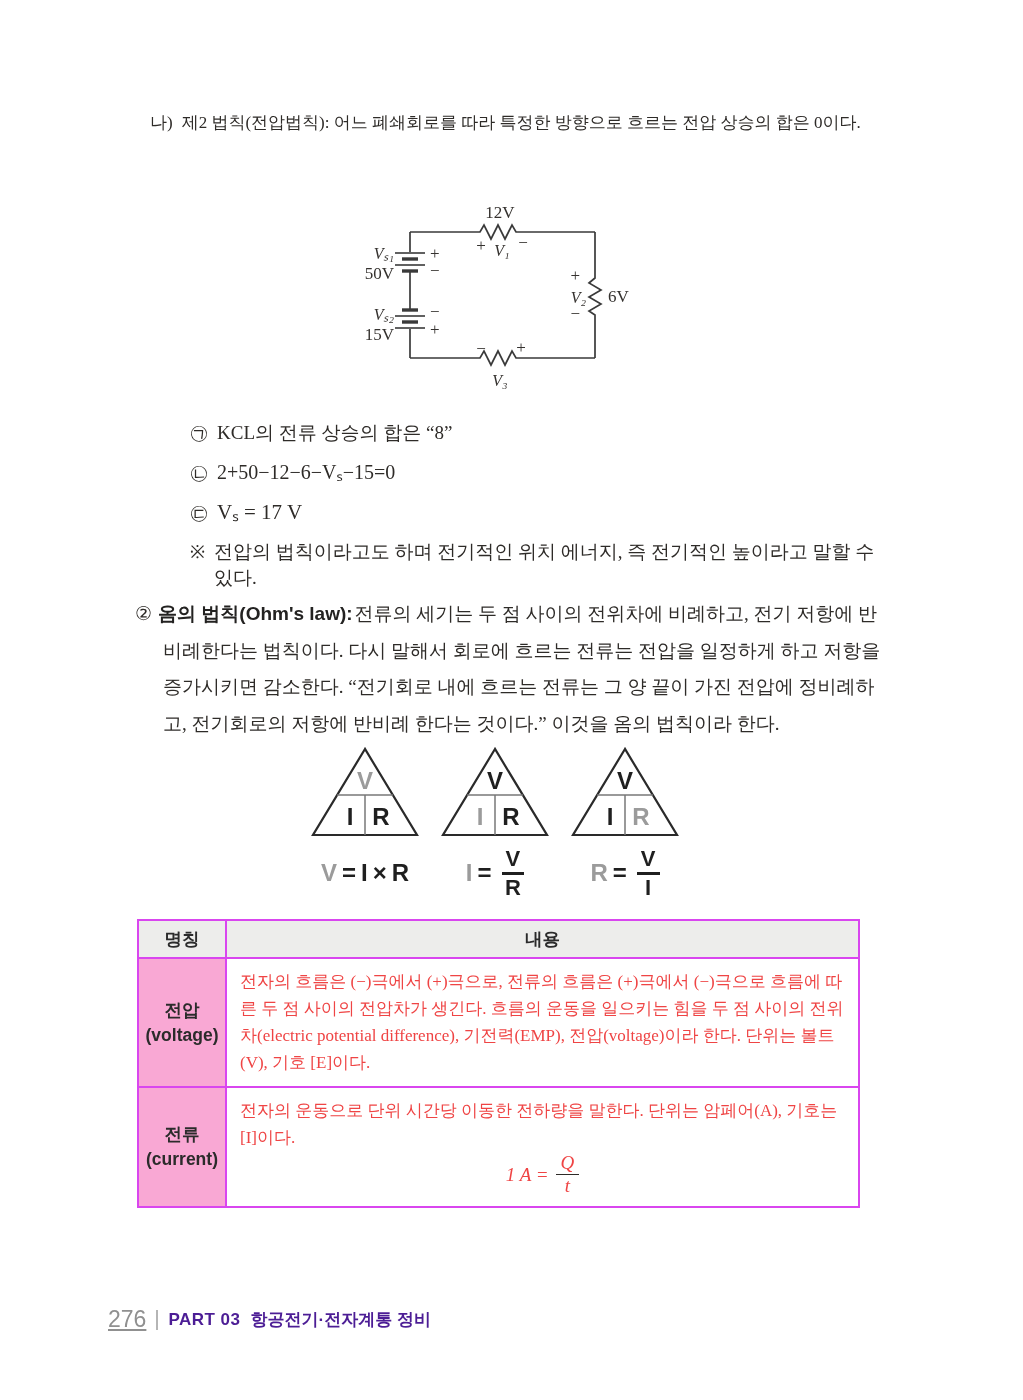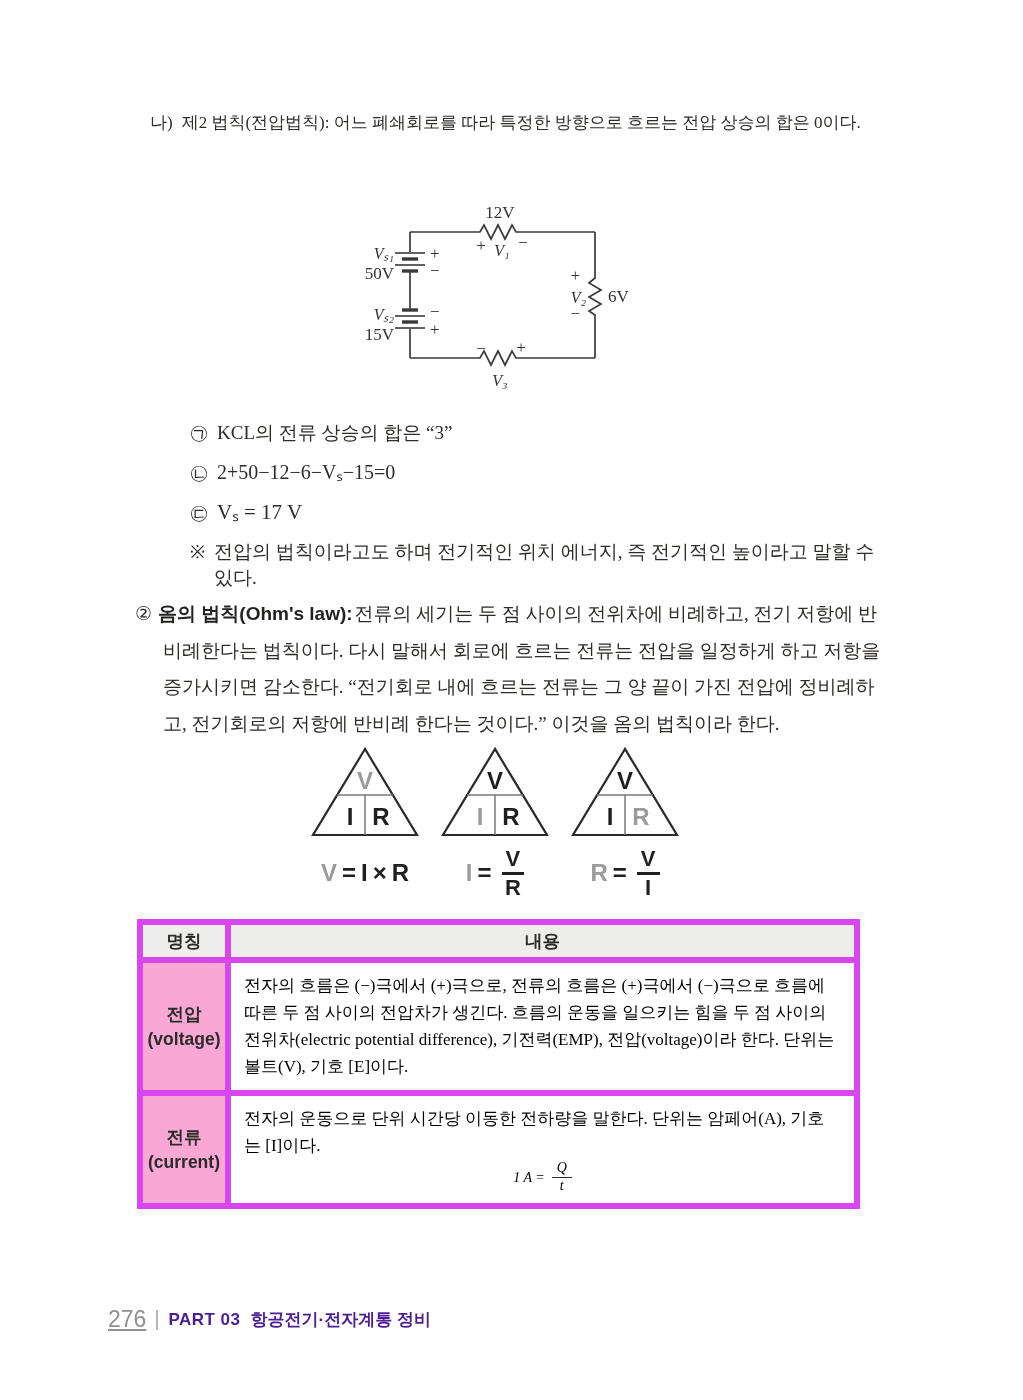--- a/index.html
+++ b/index.html
@@ -49,39 +49,39 @@
     font-family:"Liberation Sans", sans-serif; font-weight:bold; font-size:24px; color:#1f1f1f;
   }
   .formula .gap { margin:0 5px; }
   .formula .gray { color:#9b9b9b; }
   .frac { display:inline-flex; flex-direction:column; align-items:center; font-size:22px; line-height:1.05; margin-left:5px; }
   .frac .num { border-bottom:3px solid #1f1f1f; padding:0 4px 1px; }
   .frac .den { padding-top:1px; }
 
   
   .tbl { position:absolute; left:137px; top:919px; width:723px; border-collapse:collapse; }
-  .tbl th, .tbl td { border:6px solid #d946ef; vertical-align:middle; }
+  .tbl th, .tbl td { border:2px solid #d946ef; vertical-align:middle; }
   .tbl th {
     background:#ededeb; font-family:"Liberation Sans", sans-serif; font-weight:bold;
     font-size:17.5px; color:#2b2b2b; height:38px; text-align:center;
   }
   .tbl .name-col { width:88px; }
   .tbl td.name {
     background:#f9a8d4; text-align:center; font-family:"Liberation Sans", sans-serif;
     font-weight:bold; font-size:17.5px; color:#2b2b2b; line-height:25px;
   }
   .tbl td.content {
     background:#ffffff; font-size:17px; line-height:27px; padding:9px 13px 10px;
-    color:#000000;
+    color:#ef4444;
   }
   .tbl .row-voltage { height:110px; }
   .tbl .row-current { height:100px; }
   .cell-formula {
     margin-top:2px; display:flex; justify-content:center; align-items:center;
-    font-style:italic; font-size:14px;
+    font-style:italic; font-size:19px;
   }
   .cell-formula .frac2 { display:inline-flex; flex-direction:column; align-items:center; line-height:1.05; margin-left:7px; }
   .cell-formula .frac2 .num { border-bottom:1.4px solid #2e2b28; padding:0 5px 1px; }
   .cell-formula .frac2 .den { padding-top:1px; }
 
   
   .footer { position:absolute; left:108px; top:1306px; display:flex; align-items:center; }
   .footer .pageno { font-family:"Liberation Sans", sans-serif; font-size:23px; color:#909090;text-decoration:underline; }
   .footer .bar { width:2px; height:20px; background:#b5b5b5; margin:0 10px; }
   .footer .part-label, .footer .part-title {
@@ -145,21 +145,21 @@
 
     <text class="sign" x="141" y="161" text-anchor="middle">−</text>
     <text class="sign" x="181" y="160" text-anchor="middle">+</text>
     <text class="var" x="160" y="193" text-anchor="middle">V₃</text>
   </svg>
 </div>
 
 <div class="kvl">
   <div class="kvl-item">
       <span class="marker">㉠</span>
-      <span>KCL의 전류 상승의 합은 “3”</span>
+      <span>KCL의 전류 상승의 합은 “8”</span>
     </div>
   <div class="kvl-item">
       <span class="marker">㉡</span>
       <span class="math">2+50−12−6−Vₛ−15=0</span>
     </div>
   <div class="kvl-item">
       <span class="marker">㉢</span>
       <span class="math-big">Vₛ = 17 V</span>
     </div>
   <div class="kvl-item">

